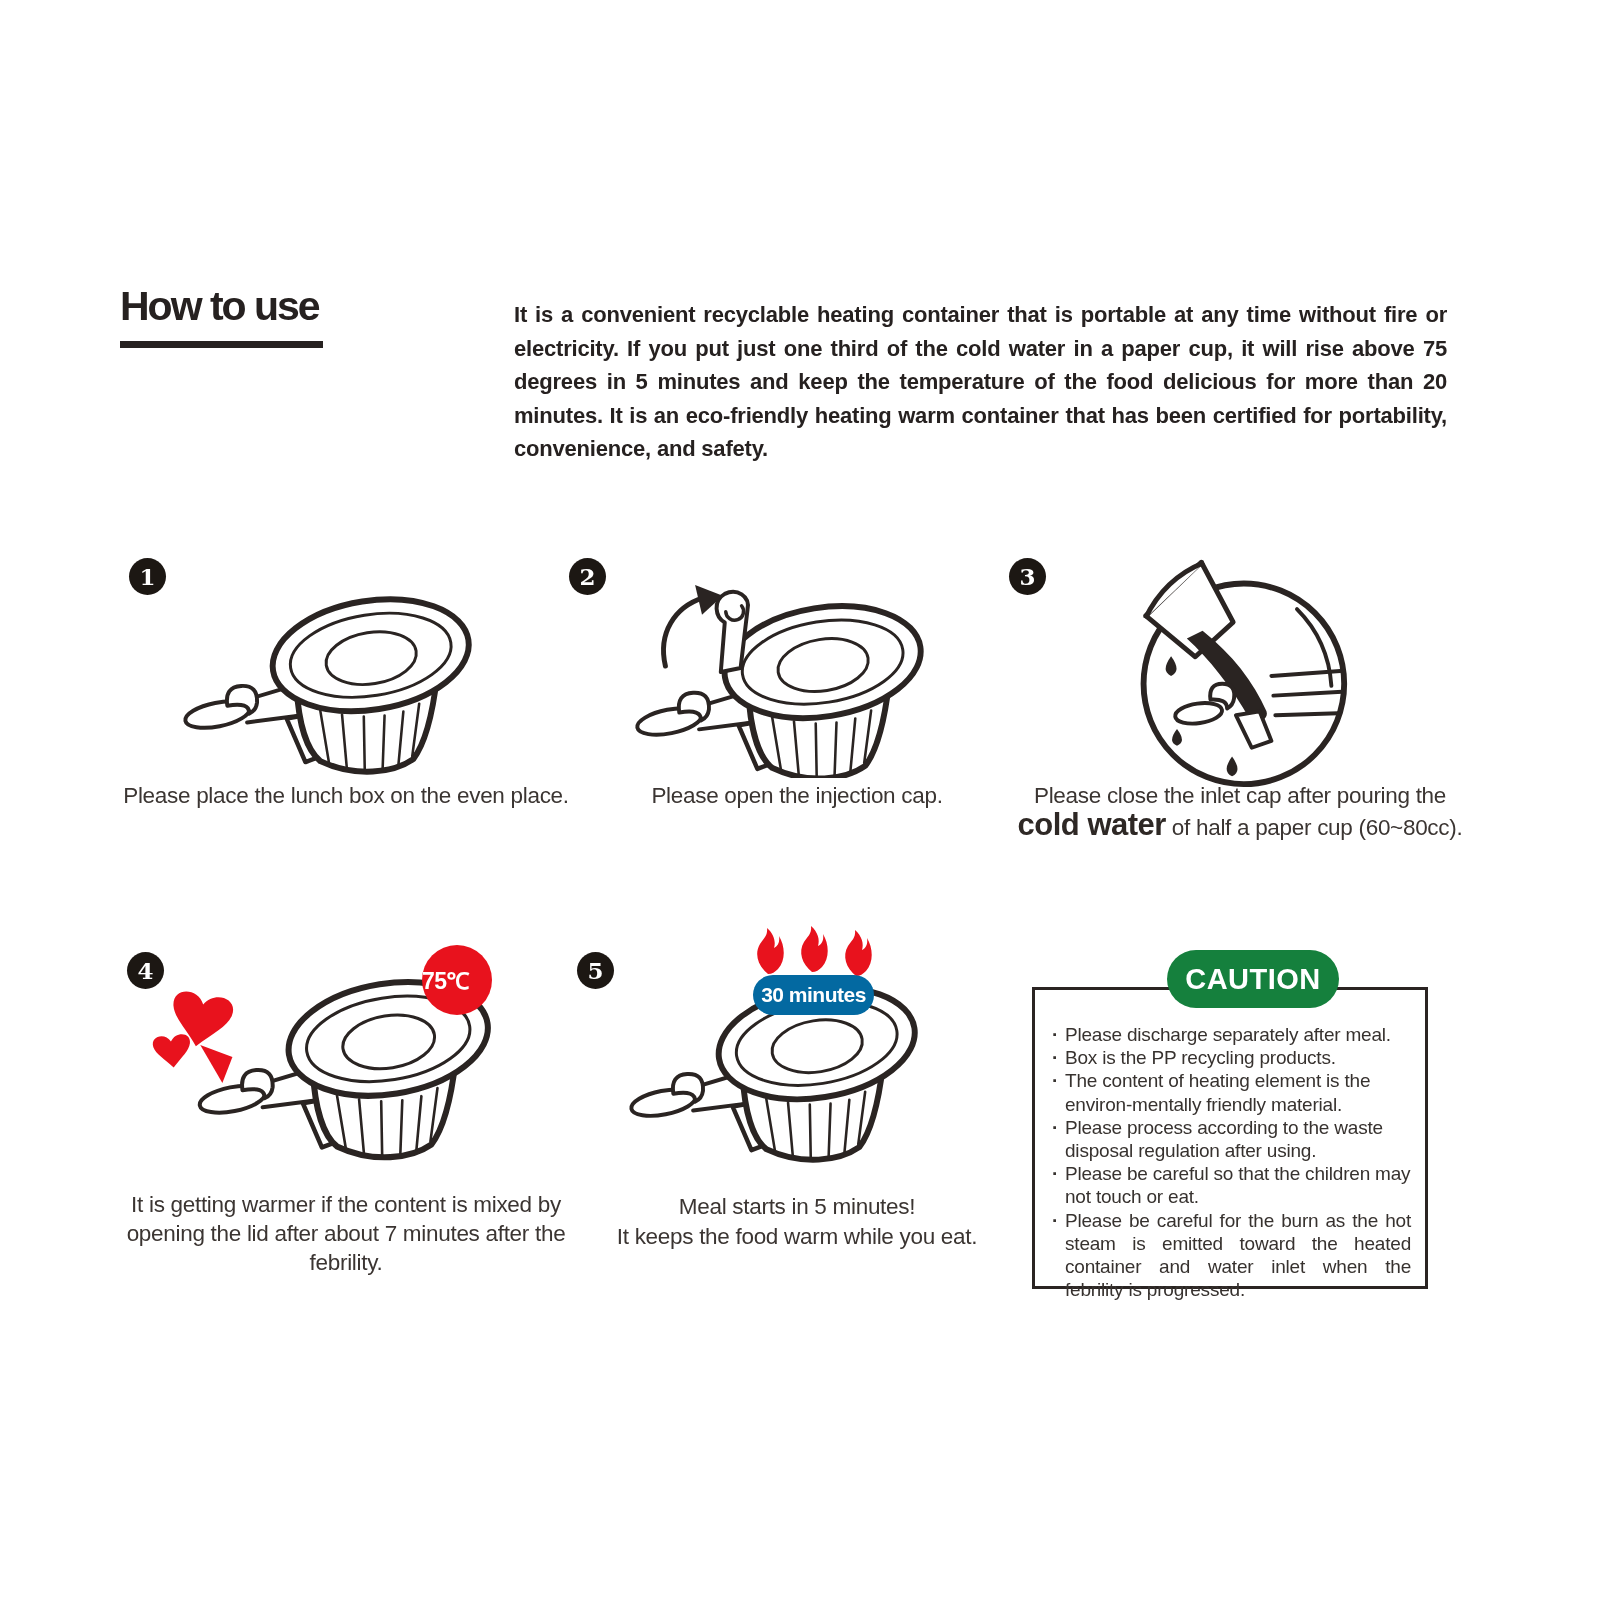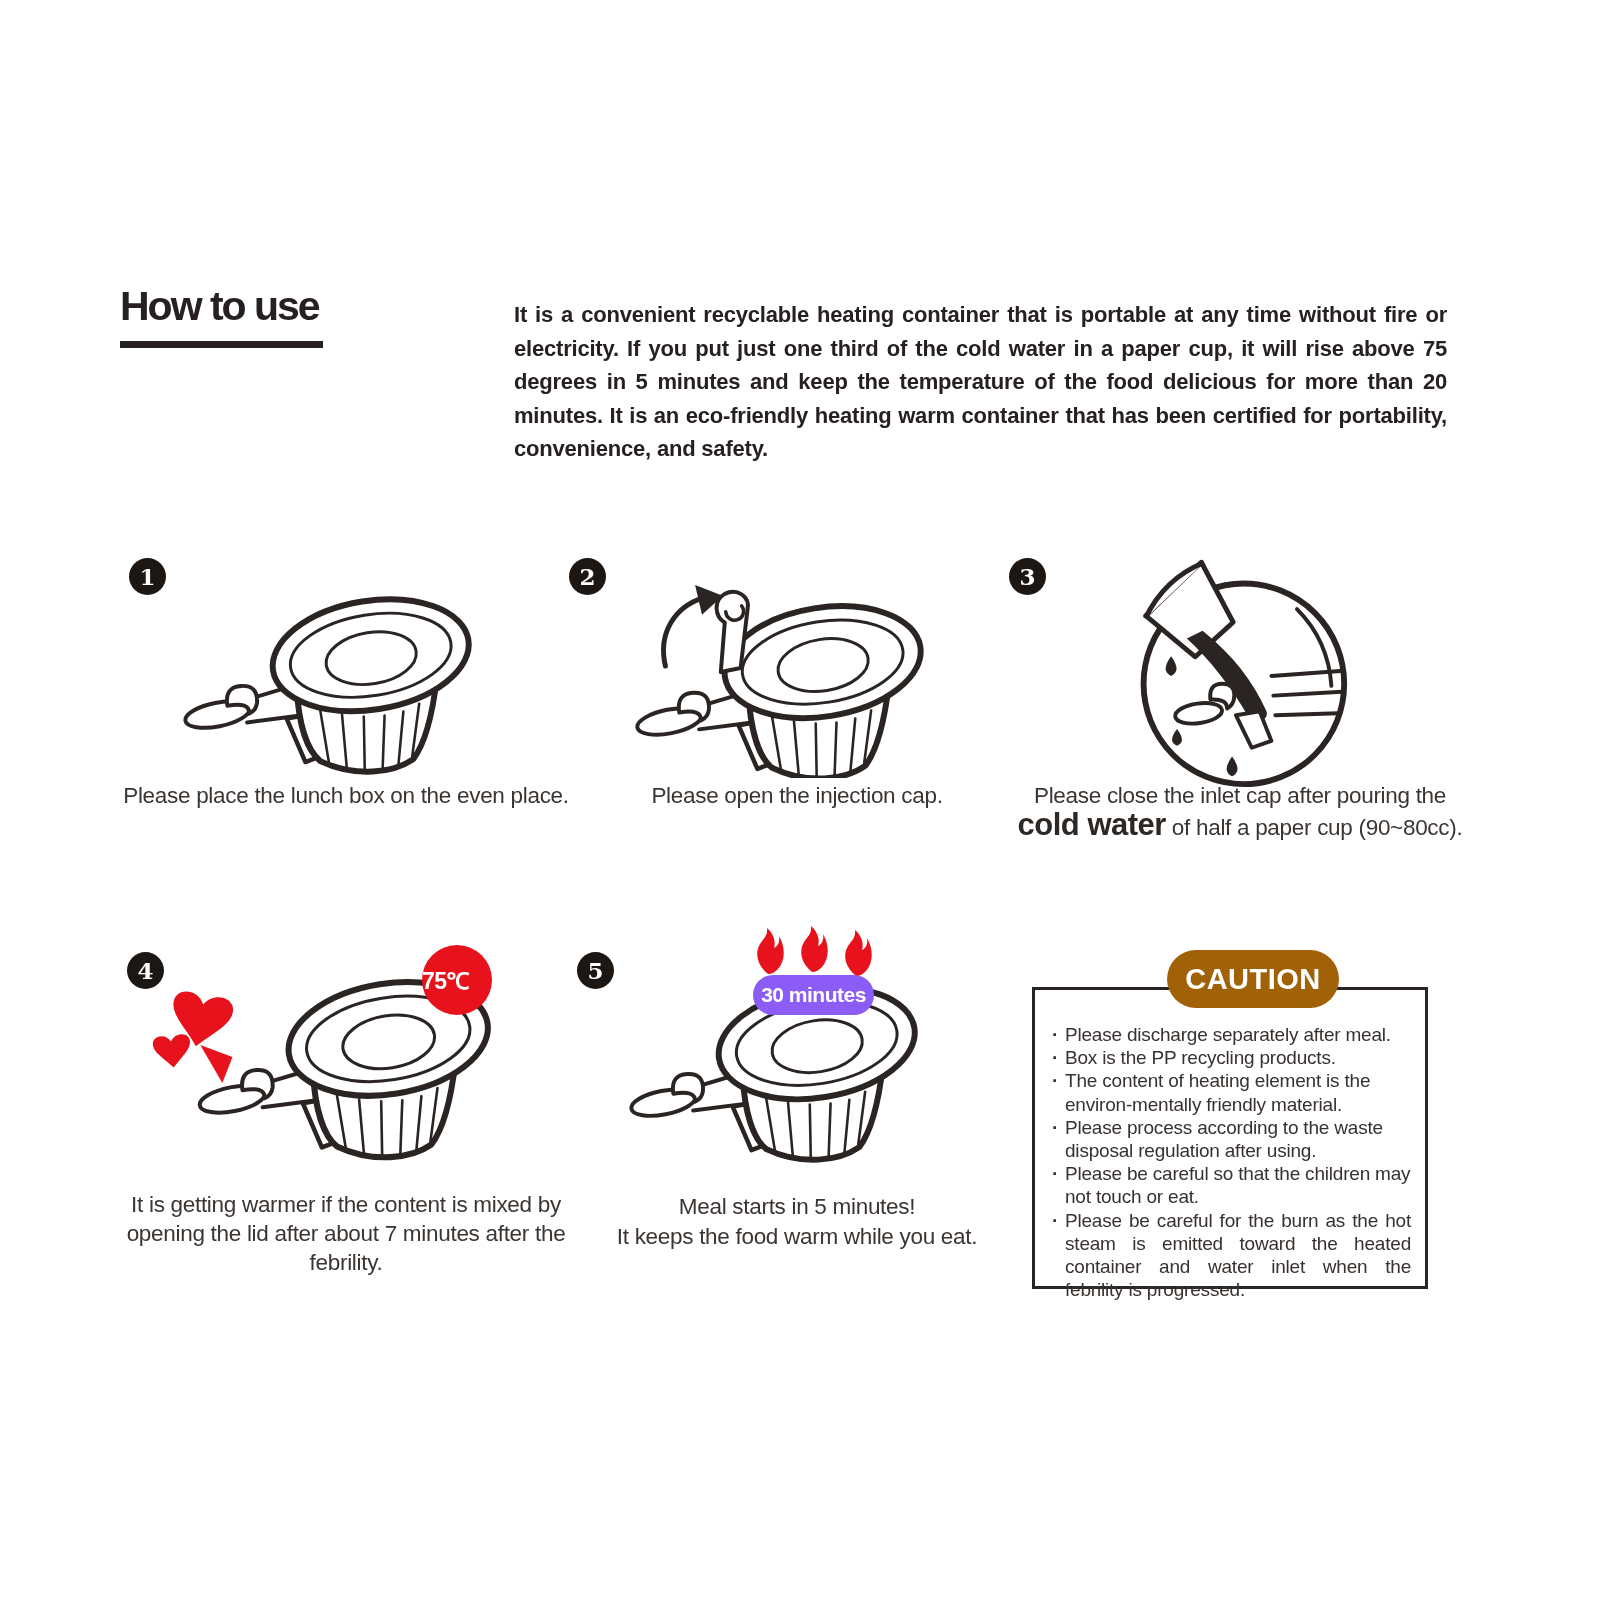--- a/index.html
+++ b/index.html
@@ -30,29 +30,29 @@
     position:absolute;text-align:center;color:#3b3532;
     font-size:22.5px;line-height:29px;letter-spacing:-0.3px;
   }
   .cap .big{font-size:31px;font-weight:700;color:#2e2825;letter-spacing:-0.5px;}
   .badge-temp{
     position:absolute;width:70px;height:70px;border-radius:50%;background:#e8121d;
     color:#fff;font-size:23px;font-weight:700;display:flex;align-items:center;justify-content:flex-start;
     letter-spacing:-0.5px;
   }
   .badge-pill{
-    position:absolute;width:121px;height:40px;border-radius:20px;background:#8b5cf6;
+    position:absolute;width:121px;height:40px;border-radius:20px;background:#0369a1;
     color:#fff;font-size:21px;font-weight:700;display:flex;align-items:center;justify-content:center;
     letter-spacing:-0.5px;
   }
   
   .caution{position:absolute;left:1032px;top:950px;width:442px;height:340px;}
   .caution-pill{
     position:absolute;left:135px;top:0;width:172px;height:58px;border-radius:29px;
-    background:#a16207;color:#fff;font-size:29px;font-weight:700;letter-spacing:0.5px;
+    background:#15803d;color:#fff;font-size:29px;font-weight:700;letter-spacing:0.5px;
     display:flex;align-items:center;justify-content:center;z-index:2;
   }
   .caution-box{
     position:absolute;left:0;top:37px;width:396px;height:302px;box-sizing:border-box;
     border:3px solid #2a2422;background:#fff;padding:33px 14px 8px 17px;
   }
   .caution-box ul{list-style:none;margin:0;padding:0;}
   .caution-box li{
     position:relative;padding-left:13px;font-size:19px;line-height:23.2px;
     color:#37322f;letter-spacing:-0.2px;
@@ -140,21 +140,21 @@
         <path d="M124 146 q-2 -16 12 -16 q14 0 12 15 q-1 7 -7 10 q0 -10 -17 -9 z" stroke-width="4"></path>
       </g>
       <g fill="#2a2422">
         <path d="M84 102 q11 15 0 20 q-11 -5 0 -20 z"></path>
         <path d="M90 176 q10 13 0 17 q-10 -4 0 -17 z"></path>
         <path d="M146 204 q11 15 0 20 q-11 -5 0 -20 z"></path>
       </g>
     </svg>
     <p class="cap" style="left:0;top:229px;width:484px;margin:0;">
       <span>Please close the inlet cap after pouring the</span><br>
-      <span class="big">cold water</span><span> of half a paper cup (90~80cc).</span>
+      <span class="big">cold water</span><span> of half a paper cup (60~80cc).</span>
     </p>
   </div>
 
   <div class="step" style="left:96px;top:946px;width:500px;height:340px;">
     <div class="step-num" style="left:31px;top:6px;">
       <span>4</span>
     </div>
     <svg class="art" style="left:52px;top:2px;" width="392" height="224" viewBox="0 0 390 222">
       <use href="#cup" x="34" y="8" width="360" height="210"></use>
       <g fill="#e8121d">

